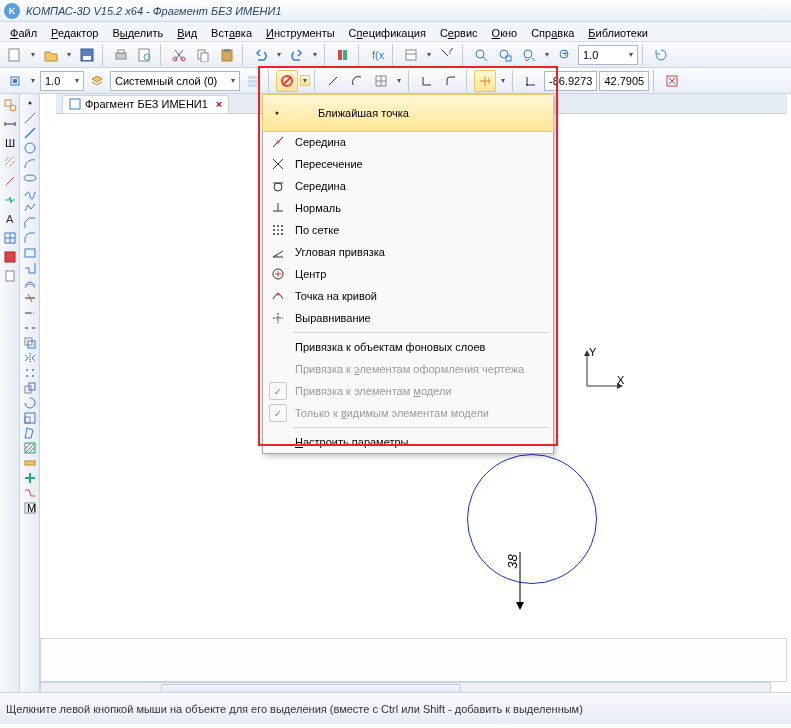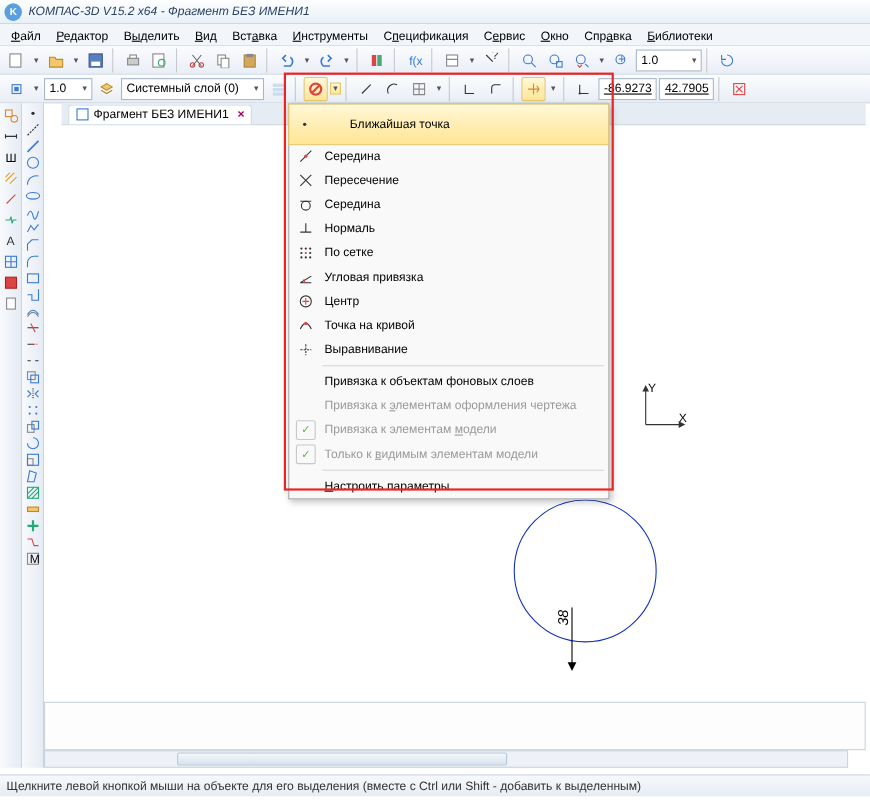--- a/index.html
+++ b/index.html
@@ -9,21 +9,21 @@
 .titlebar .title { color:#2a4365;font-style:italic; }
 .menubar { height: 20px; background:#f2f6fa; display:flex; align-items:flex-end; padding:0 4px; gap:2px; border-bottom:1px solid #d6dfe8; }
 .menubar .mi { padding:2px 6px; cursor:default; }
 .menubar .mi u { text-decoration: underline; }
 .toolbar { height: 26px; background:linear-gradient(#fbfcfe,#e9eef6); border-bottom:1px solid #c9d4df; display:flex; align-items:center; padding:0 4px; gap:2px; }
 .tbtn { width:22px; height:22px; display:flex; align-items:center; justify-content:center; border:1px solid transparent; border-radius:2px; }
 .sep { width:4px; height:22px; border-left:1px solid #c9c9c9; margin:0 2px; }
 .drop { width:10px; display:flex; align-items:center; justify-content:center; font-size:8px; color:#555; }
 .combo { height:20px; border:1px solid #a8b8c8; background:#fff; display:flex; align-items:center; padding:0 4px; gap:4px; }
 .combo .arrow { font-size:8px; color:#555; }
-.input-read { height:20px; border:1px solid #a8b8c8; background:#fff; display:flex; align-items:center; padding:0 4px; min-width:50px;text-decoration:underline; }
+.input-read { height:20px; border:1px solid #a8b8c8; background:#fff; display:flex; align-items:center; padding:0 4px; min-width:50px; }
 .leftstrip { width:20px; background:linear-gradient(90deg,#f7f9fc,#e6ecf4); border-right:1px solid #c9d4df; display:flex; flex-direction:column; align-items:center; padding-top:2px; gap:1px; }
 .leftstrip .lb { width:18px; height:18px; display:flex;align-items:center;justify-content:center; }
 .tabstrip { position:absolute; left:56px; top:94px; right:4px; height:20px; background:#e6ecf4; border-bottom:1px solid #c9d4df; display:flex; align-items:center; padding-left:6px; }
 .ftab { height:18px; background:#fff; border:1px solid #c9d4df; border-bottom:none; border-radius:3px 3px 0 0; display:flex; align-items:center; padding:0 6px; gap:4px; }
 .ftab .x { color:#a06; font-weight:bold; margin-left:4px; }
 .ftab b { font-weight: normal; }
 .left2 { position:absolute; left:20px; top:94px; width:20px; bottom:30px; background:linear-gradient(90deg,#f7f9fc,#e6ecf4); border-right:1px solid #c9d4df; display:flex; flex-direction:column; align-items:center; gap:1px; padding-top:2px; }
 .canvas { position:absolute; left:40px; top:114px; right:4px; bottom:90px; background:#fff; overflow:hidden; }
 .redbox { position:absolute; left:258px; top:66px; width:300px; height:380px; border:2px solid #ee2222; pointer-events:none; z-index:50; }
 .popup { position:absolute; left:262px; top:94px; width:292px; background:#f9f9f9; border:1px solid #a8a8a8; box-shadow:2px 2px 6px rgba(0,0,0,.25); z-index:40; }
@@ -32,21 +32,21 @@
 .popup .pitem .pico { width:18px; height:18px; display:flex;align-items:center;justify-content:center; }
 .popup .pitem .ptxt { flex:1; }
 .popup .psep { height:1px; background:#d8d8d8; margin:3px 4px 3px 30px; }
 .popup .disabled { color:#9a9a9a; }
 .popup .chk { width:18px;height:18px;border:1px solid #c8c8c8;border-radius:2px;display:flex;align-items:center;justify-content:center;color:#6aa84f;font-size:10px; }
 .axis { position:absolute; right:160px; top:232px; }
 .circle { position:absolute; right:190px; top:340px; width:130px; height:130px; border:1px solid #1030c0; border-radius:50%; }
 .dimtext { position:absolute; right:268px; top:440px; font-style:italic; font-size:13px; transform: rotate(-90deg); color:#000; }
 .arrowdown { position:absolute; right:261px; top:438px; }
 .rtext { position:absolute; right:8px; top:450px; font-style:italic; font-size:16px; color:#000; }
-.statusbar { position:absolute; left:0; bottom:4px; right:0; height:20px; background:linear-gradient(#f7f9fc,#e6ecf4); border-top:1px solid #c9d4df; display:flex; align-items:center; padding:0 6px; color:#333; }
+.statusbar { position:absolute; left:0; bottom:4px; right:0; height:32px; background:linear-gradient(#f7f9fc,#e6ecf4); border-top:1px solid #c9d4df; display:flex; align-items:center; padding:0 6px; color:#333; }
 .hscroll { position:absolute; left:40px; bottom:30px; right:20px; height:16px; background:#eef1f6; border:1px solid #c9d4df; }
 .hscroll .thumb { position:absolute; left:120px; top:1px; height:12px; width:300px; background:linear-gradient(#f5f8fc,#d7e1ee); border:1px solid #b8c8d8; border-radius:2px; }
 .bottompanel { position:absolute; left:40px; bottom:46px; right:4px; height:44px; background:#fdfdfd; border:1px solid #c9d4df; }
 svg { display:block; }
 .tb2-highlight { border:1px solid #e6c76a; background:linear-gradient(#fff7d6,#ffe695); }
 </style>
 </head>
 <body>
 
 <div class="titlebar">

